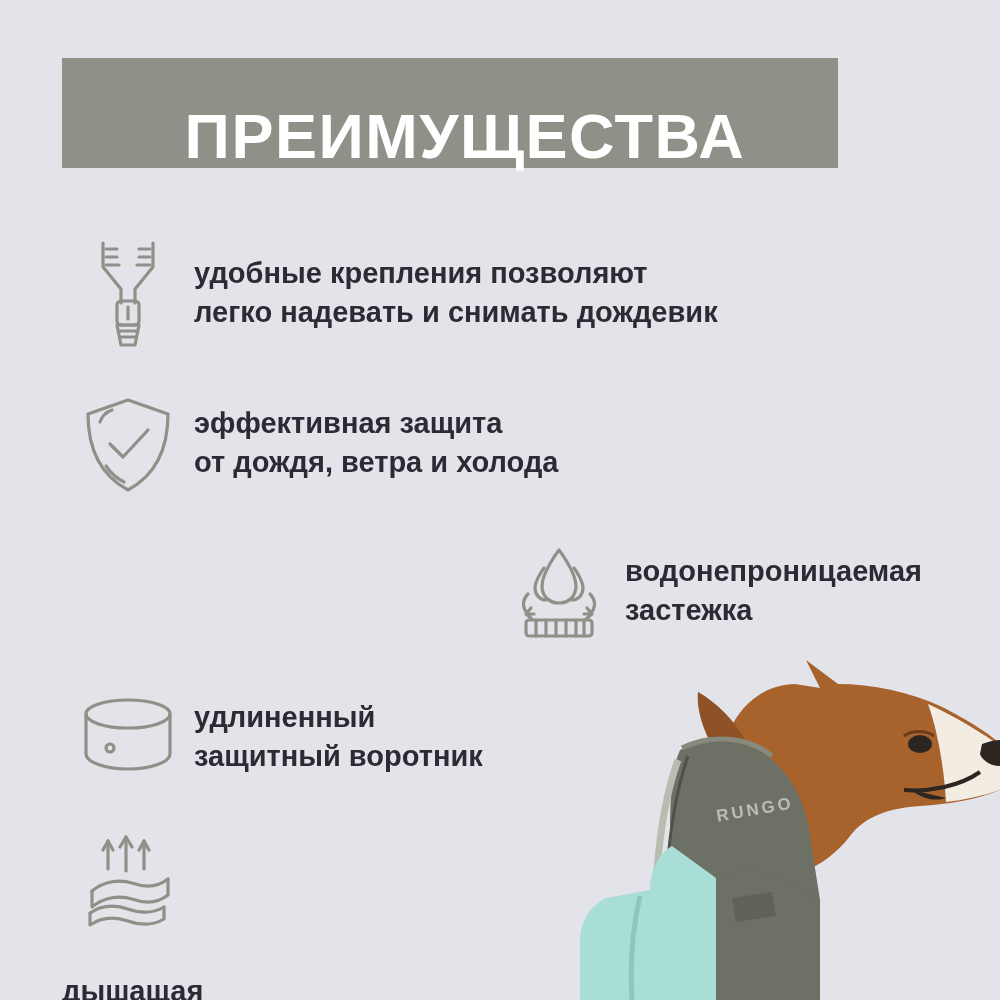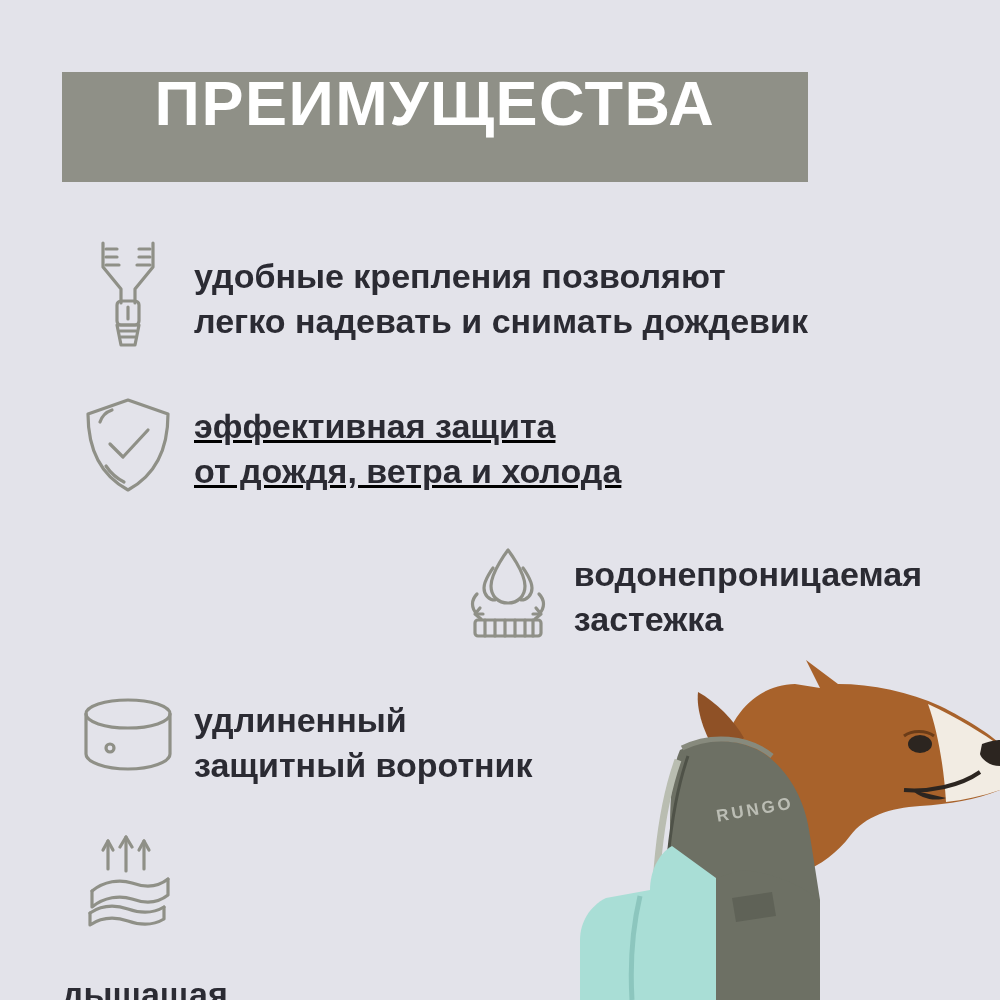--- a/index.html
+++ b/index.html
@@ -20,27 +20,28 @@
     width: 1000px;
     height: 1000px;
     background: #e3e3ea;
     overflow: hidden;
   }
 
   
   .title-banner {
     position: absolute;
     left: 62px;
-    top: 72px;
+    top: 58px;
     width: 746px;
     height: 110px;
     background: #8f9087;
     display: flex;
-    align-items: flex-start;
+    align-items: flex-end;
     justify-content: center;
+    padding-left: 30px;
   }
   .title-text {
     color: #ffffff;
     font-size: 63px;
     font-weight: bold;
     letter-spacing: 1.5px;
     line-height: 1;
     white-space: nowrap;
   }
 
@@ -60,30 +61,30 @@
   .benefit-icon {
     width: 132px;
     min-width: 132px;
     height: 128px;
     display: flex;
     align-items: center;
     justify-content: center;
   }
   .benefit-text {
     color: #2b2b33;
-    font-size: 34px;
+    font-size: 29px;
     font-weight: bold;
     line-height: 1.33;
     padding-top: 22px;
     white-space: pre-line;
   }
 
   
   .row-1 { margin-bottom: 22px; }
-  .row-2 { margin-bottom: 20px; text-decoration: underline; }
+  .row-2 { margin-bottom: 20px; }
   .row-3 { margin-bottom: 18px; justify-content: flex-end; }
   .row-4 { margin-bottom: 18px; }
   .row-5 { margin-bottom: 0; flex-direction: column; }
 
   .icon-svg { display: block; }
 
   
   .photo {
     position: absolute;
     right: 0;

